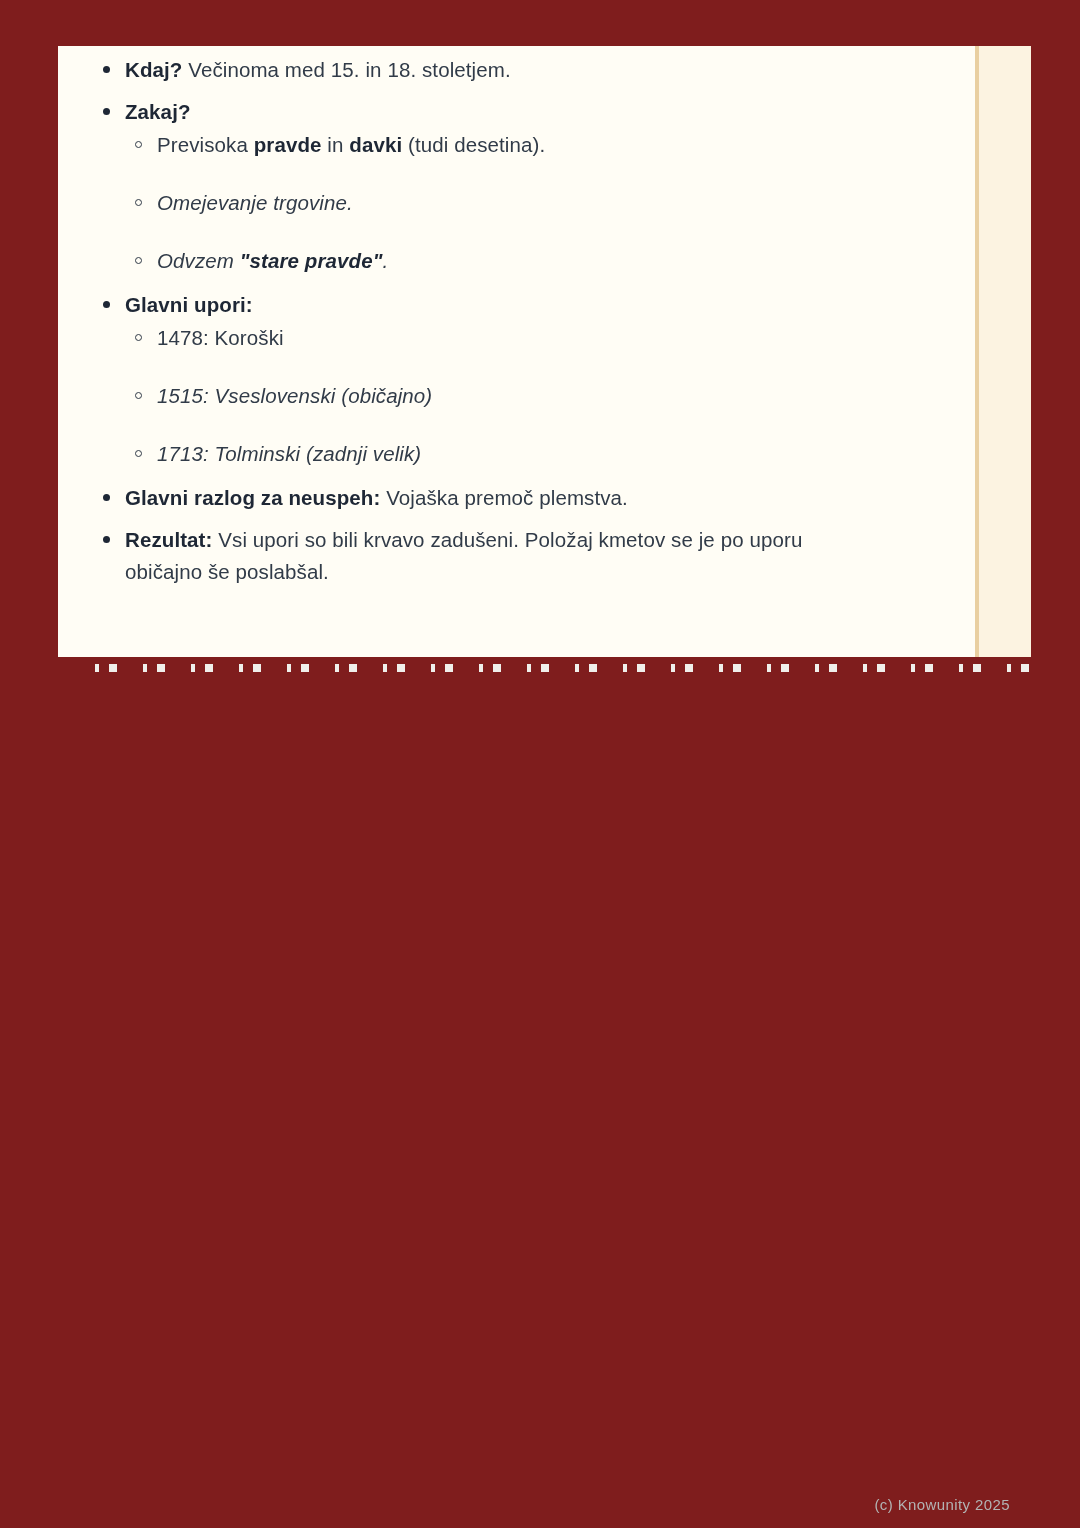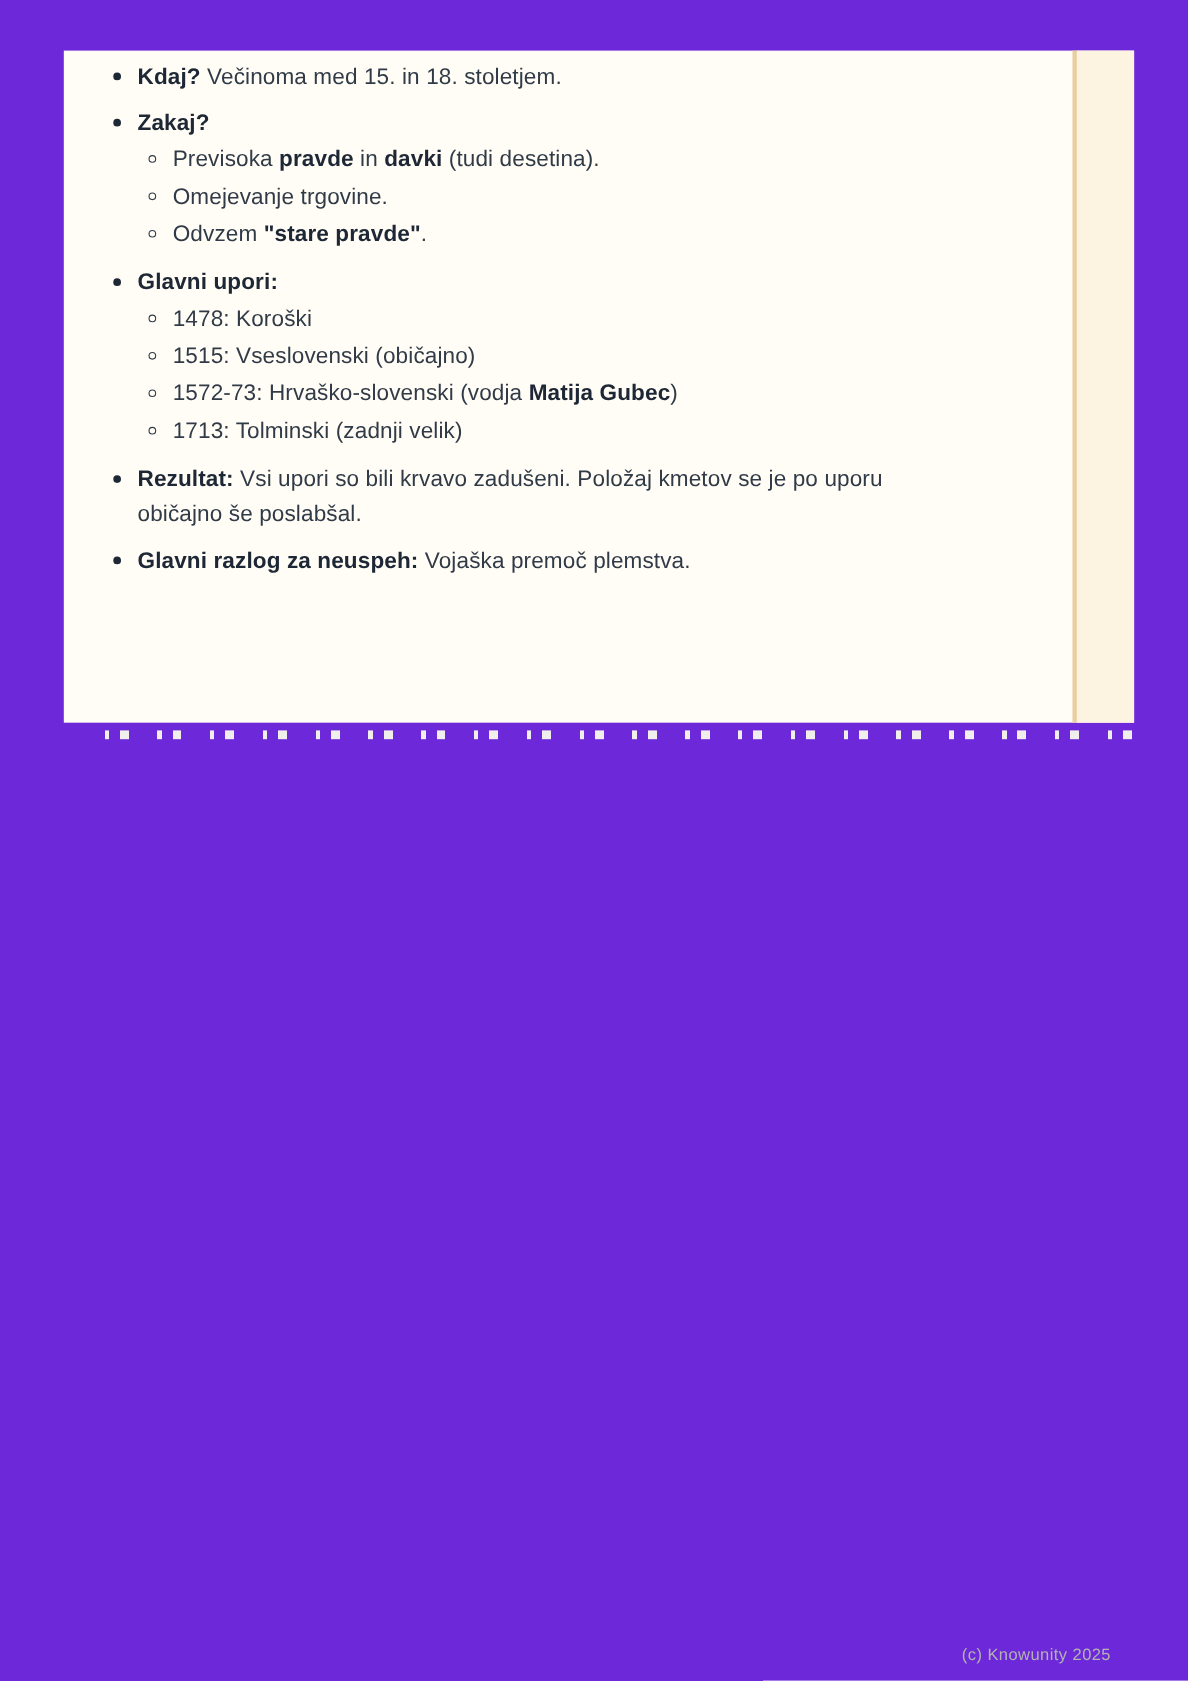--- a/index.html
+++ b/index.html
@@ -5,21 +5,21 @@
   html, body {
     margin: 0;
     padding: 0;
     background: #ffffff;
     font-family: "Liberation Sans", sans-serif;
   }
   .canvas {
     position: relative;
     width: 1080px;
     height: 1528px;
-    background: #6d28d9;
+    background: #7f1d1d;
     overflow: hidden;
   }
 
   
   .note-card {
     position: absolute;
     left: 58px;
     top: 46px;
     width: 973px;
     height: 611px;
@@ -64,21 +64,21 @@
   li.bitem strong {
     font-weight: 700;
     color: var(--bold-text, #1e2735);
   }
   ul.main > li + li { margin-top: 10px; }
   ul.sub {
     margin: 1px 0 12px 32px;
     padding: 0;
     list-style: none;
   }
-  ul.sub > li + li { margin-top: 2px; }
+  ul.sub > li + li { margin-top: 26px; font-style: italic; }
 
   .marker {
     position: absolute;
     left: -22px;
     top: 12px;
     width: 7px;
     height: 7px;
     border-radius: 50%;
     background: var(--bold-text, #1e2735);
   }
@@ -126,25 +126,24 @@
       <ul class="blist main" id="bullet-list">
           <li class="bitem"><span class="marker"></span><strong>Kdaj?</strong><span> Večinoma med 15. in 18. stoletjem.</span></li>
           <li class="bitem"><span class="marker"></span><strong>Zakaj?</strong><ul class="blist sub">
               <li class="bitem"><span class="marker"></span><span>Previsoka </span><strong>pravde</strong><span> in </span><strong>davki</strong><span> (tudi desetina).</span></li>
               <li class="bitem"><span class="marker"></span><span>Omejevanje trgovine.</span></li>
               <li class="bitem"><span class="marker"></span><span>Odvzem </span><strong>"stare pravde"</strong><span>.</span></li>
             </ul></li>
           <li class="bitem"><span class="marker"></span><strong>Glavni upori:</strong><ul class="blist sub">
               <li class="bitem"><span class="marker"></span><span>1478: Koroški</span></li>
               <li class="bitem"><span class="marker"></span><span>1515: Vseslovenski (običajno)</span></li>
-              <li class="bitem"><span class="marker"></span><span>1572-73: Hrvaško-slovenski (vodja </span><strong>Matija Gubec</strong><span>)</span></li>
               <li class="bitem"><span class="marker"></span><span>1713: Tolminski (zadnji velik)</span></li>
             </ul></li>
+          <li class="bitem"><span class="marker"></span><strong>Glavni razlog za neuspeh:</strong><span> Vojaška premoč plemstva.</span></li>
           <li class="bitem"><span class="marker"></span><strong>Rezultat:</strong><span> Vsi upori so bili krvavo zadušeni. Položaj kmetov se je po uporu običajno še poslabšal.</span></li>
-          <li class="bitem"><span class="marker"></span><strong>Glavni razlog za neuspeh:</strong><span> Vojaška premoč plemstva.</span></li>
         </ul>
     </div>
     <div class="accent-line"></div>
     <div class="side-panel"></div>
   </div>
 
   <div class="page-break"></div>
 
   <div class="watermark">(c) Knowunity 2025</div>
 

